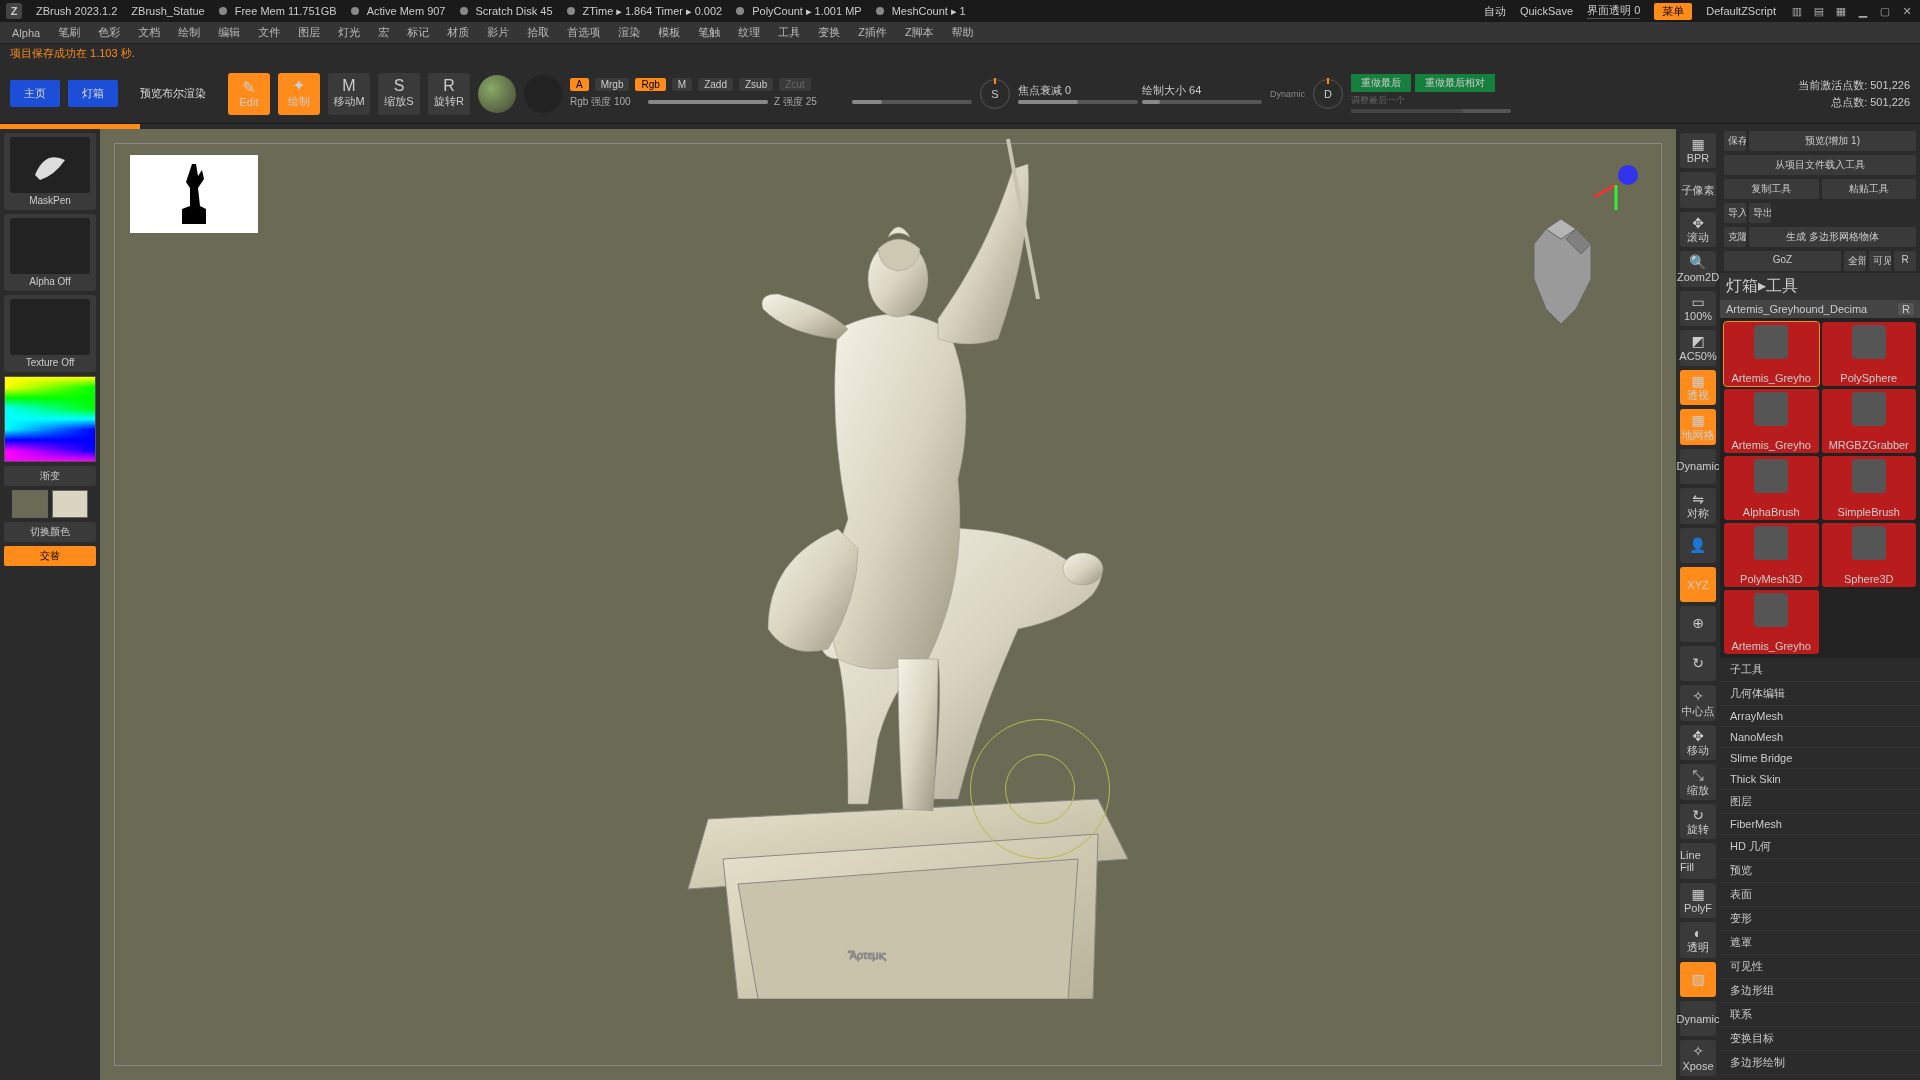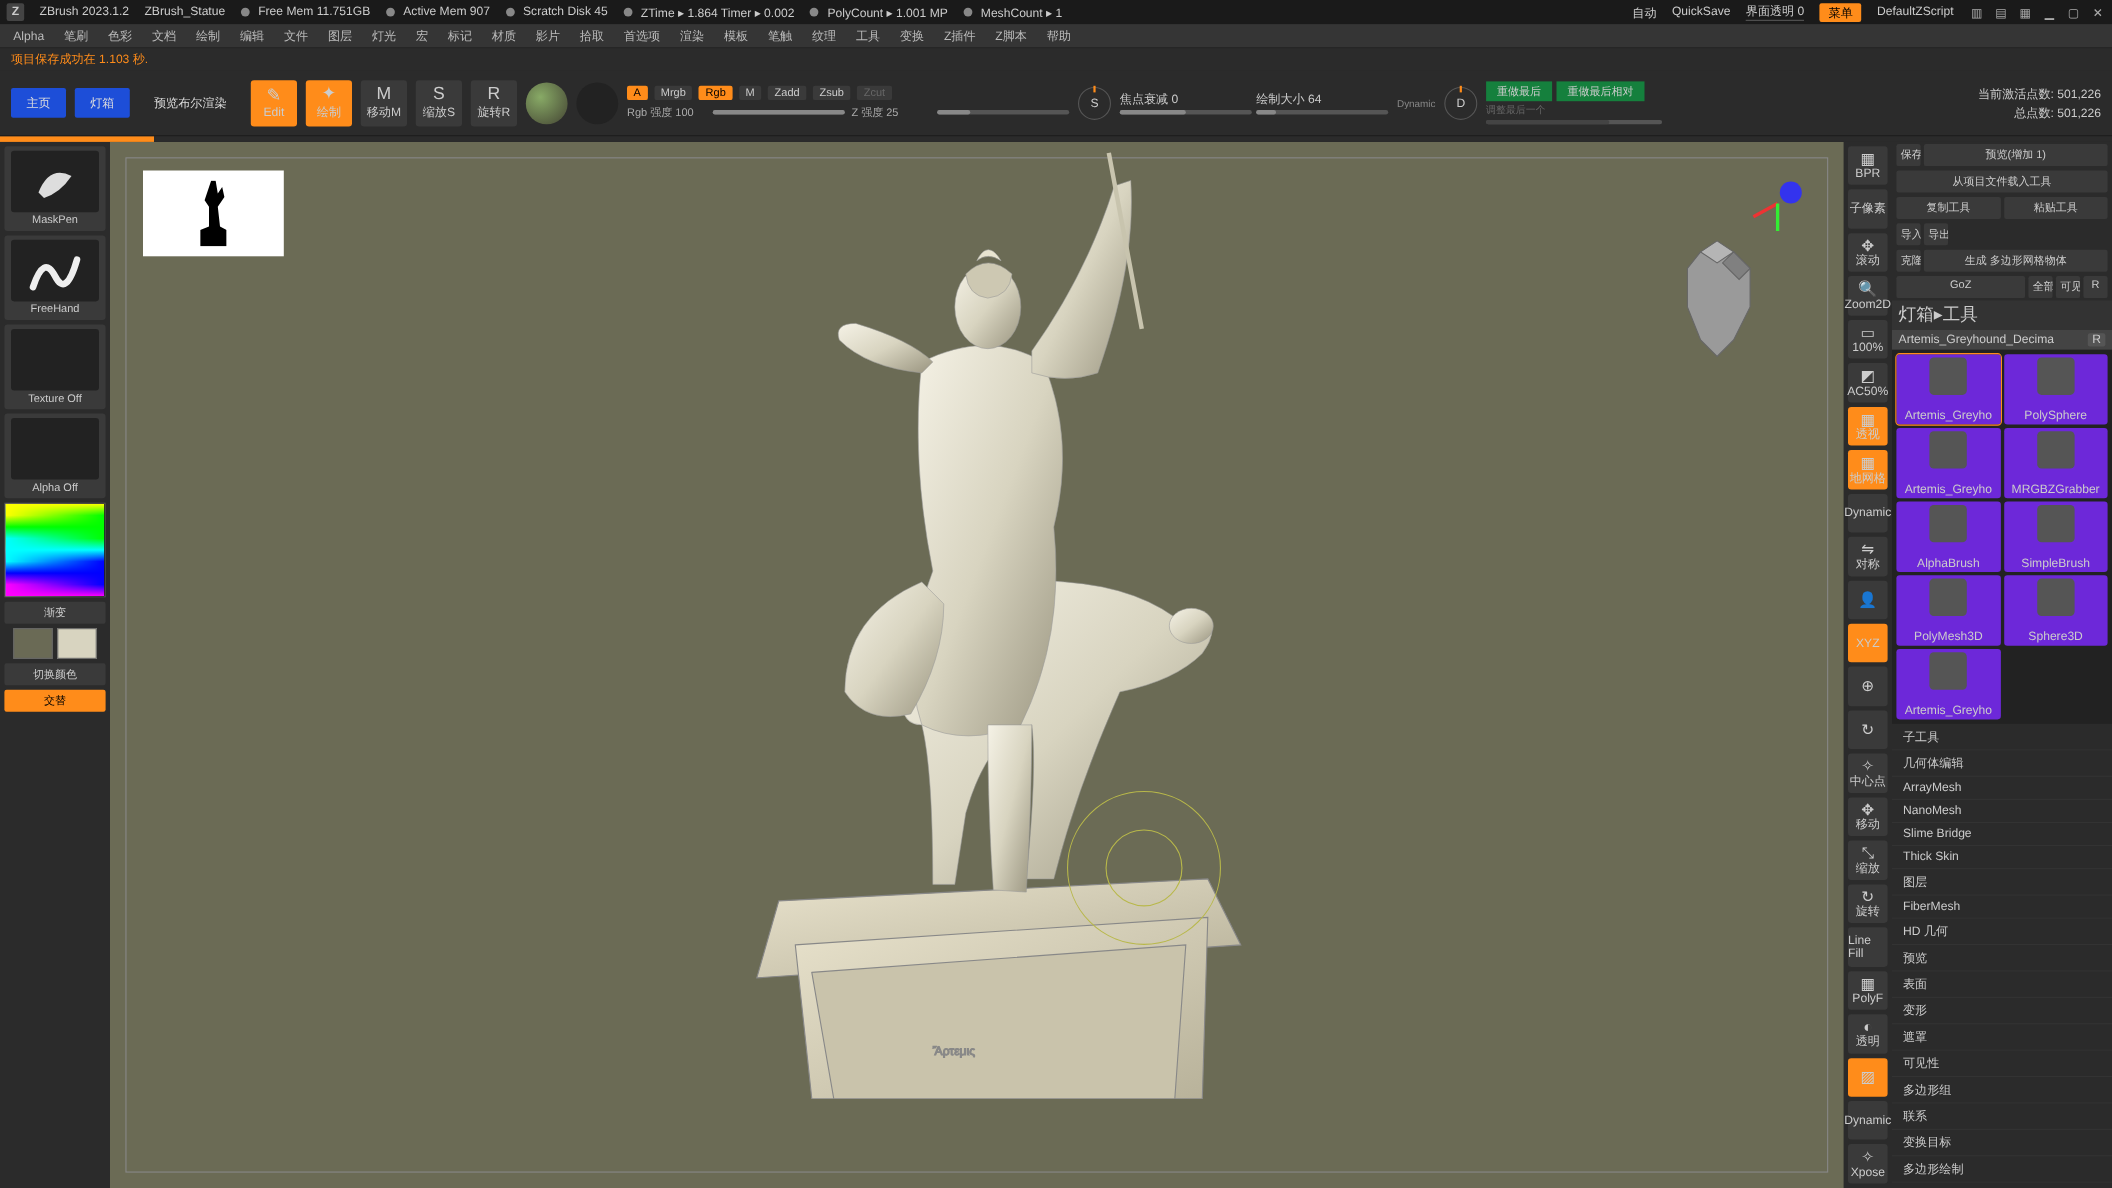--- a/index.html
+++ b/index.html
@@ -71,21 +71,21 @@
 .right-strip .sbtn.on{background:#ff8c1a;color:#000}
 .right-strip .sbtn .g{font-size:14px}
 
 .right-panel{width:200px;background:#2b2b2b;display:flex;flex-direction:column;overflow:hidden}
 .right-panel .row{display:flex;gap:3px;padding:2px 4px}
 .right-panel .btn{flex:1;background:#3a3a3a;padding:3px 4px;font-size:10px;text-align:center;border-radius:2px;color:#ccc;white-space:nowrap;overflow:hidden}
 .right-panel .btn.small{flex:0 0 22px}
 .right-panel .hdr{background:#333;padding:3px 6px;font-size:16px;color:#ccc}
 .right-panel .tool-name{background:#444;padding:3px 6px;font-size:10px;color:#ddd;display:flex;justify-content:space-between}
 .right-panel .toolgrid{display:grid;grid-template-columns:1fr 1fr;gap:3px;padding:4px;background:#222}
-.right-panel .toolcell{background:#6d28d9;height:64px;border-radius:3px;display:flex;flex-direction:column;align-items:center;justify-content:center;gap:13px;font-size:9px;color:#bbb}
+.right-panel .toolcell{background:#b91c1c;height:64px;border-radius:3px;display:flex;flex-direction:column;align-items:center;justify-content:center;gap:13px;font-size:9px;color:#bbb}
 .right-panel .toolcell.sel{outline:1px solid #ff8c1a}
 .right-panel .toolcell .ic{width:34px;height:34px;background:#555;border-radius:4px}
 .right-panel .sections{flex:1;overflow:auto}
 .right-panel .sect{padding:4px 10px;font-size:11px;color:#ccc;border-bottom:1px solid #333}
 </style>
 </head>
 <body>
 
 <div class="titlebar">
   <div class="logo">Z</div>
@@ -254,34 +254,26 @@
   <div class="left-panel">
     <div class="tile">
       <div class="thumb">
           <svg width="50" height="40">
             <path d="M10 30 Q20 5 40 15 Q30 30 15 35 Z" fill="#ddd"></path>
           </svg>
         </div>
       <div class="label">MaskPen</div>
     </div>
     <div class="tile">
-      <div class="thumb">
-          <svg width="50" height="40">
-            <path d="M5 35 Q15 5 25 25 Q35 45 45 10" stroke="#eee" stroke-width="6" fill="none" stroke-linecap="round"></path>
-          </svg>
-        </div>
-      <div class="label">FreeHand</div>
+      <div class="thumb"></div>
+      <div class="label">Alpha Off</div>
     </div>
     <div class="tile">
       <div class="thumb"></div>
       <div class="label">Texture Off</div>
-    </div>
-    <div class="tile">
-      <div class="thumb"></div>
-      <div class="label">Alpha Off</div>
     </div>
     <div class="colorpick"></div>
     <div class="smallbtn">渐变</div>
     <div class="swatches">
       <div class="swatch" style="background:#6a6a55"></div>
       <div class="swatch" style="background:#d8d4c0"></div>
     </div>
     <div class="smallbtn">切换颜色</div>
     <div class="smallbtn on">交替</div>
   </div>

